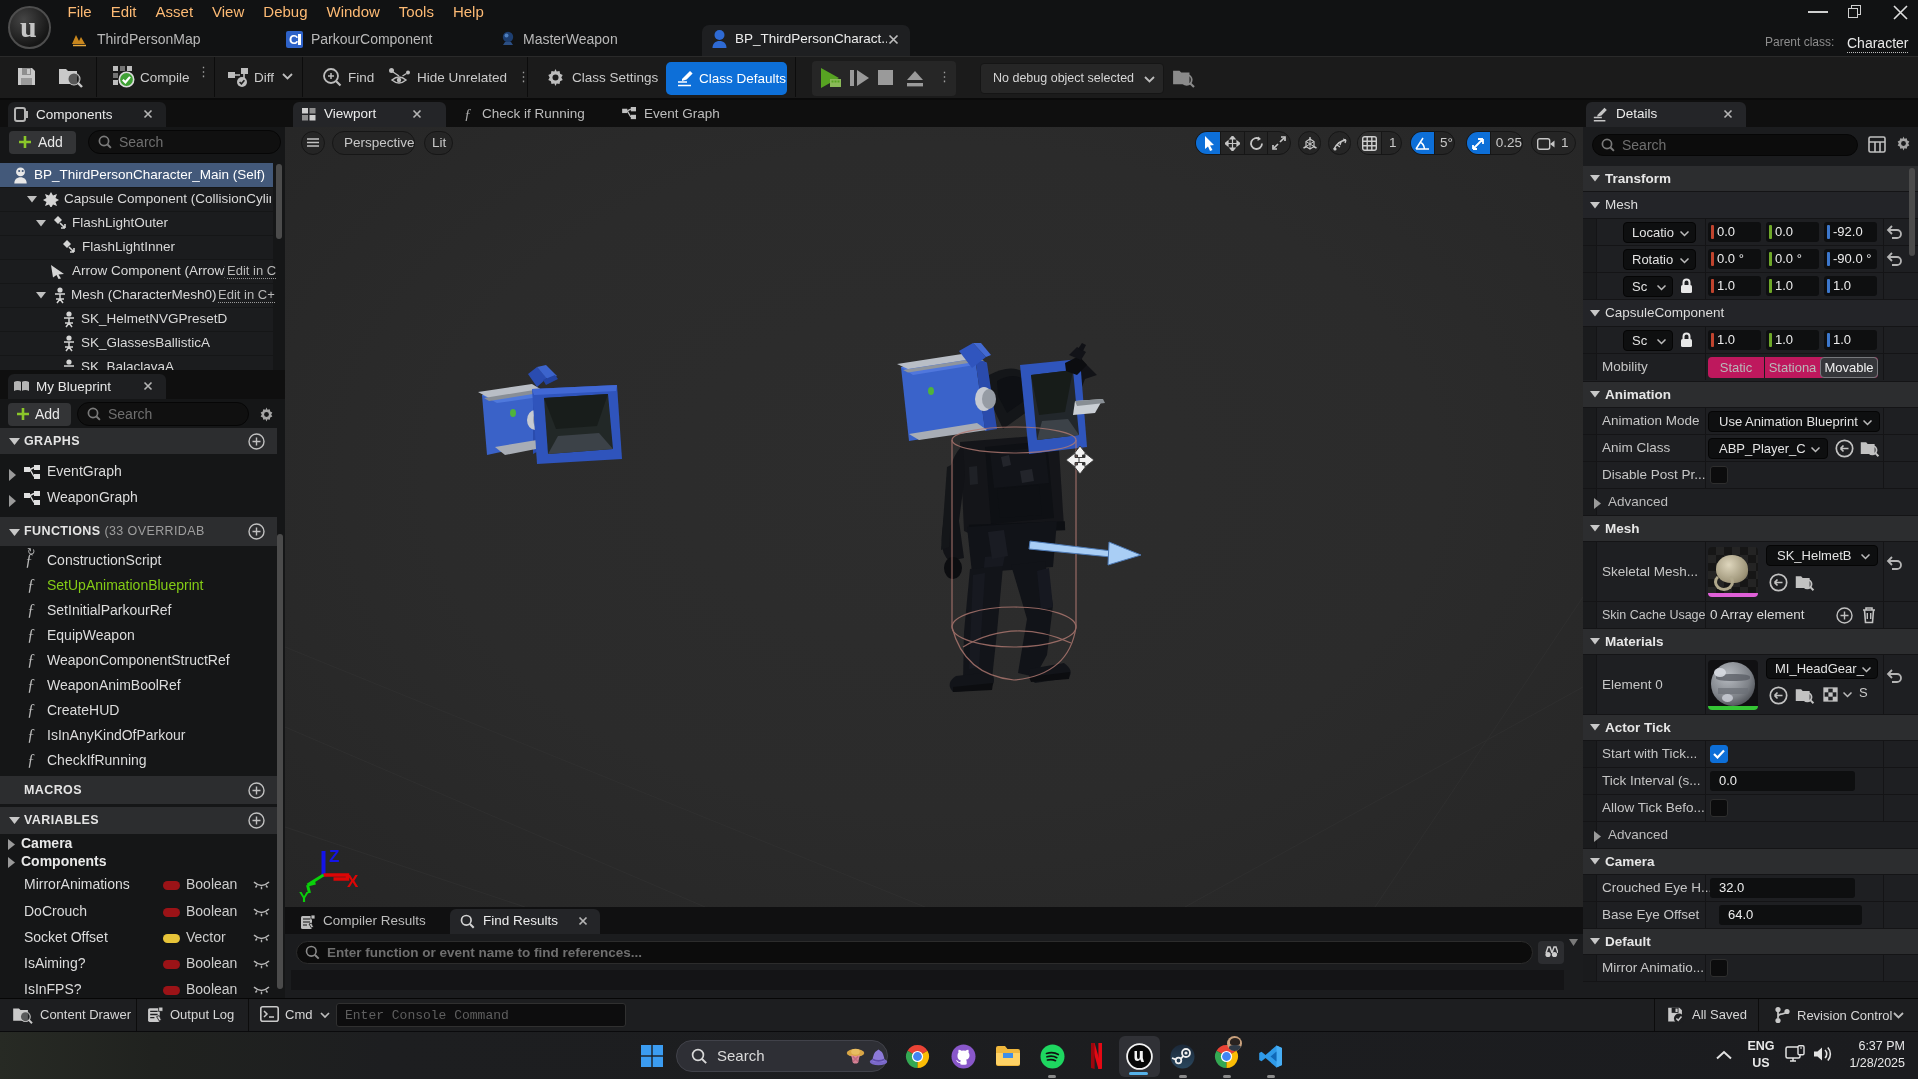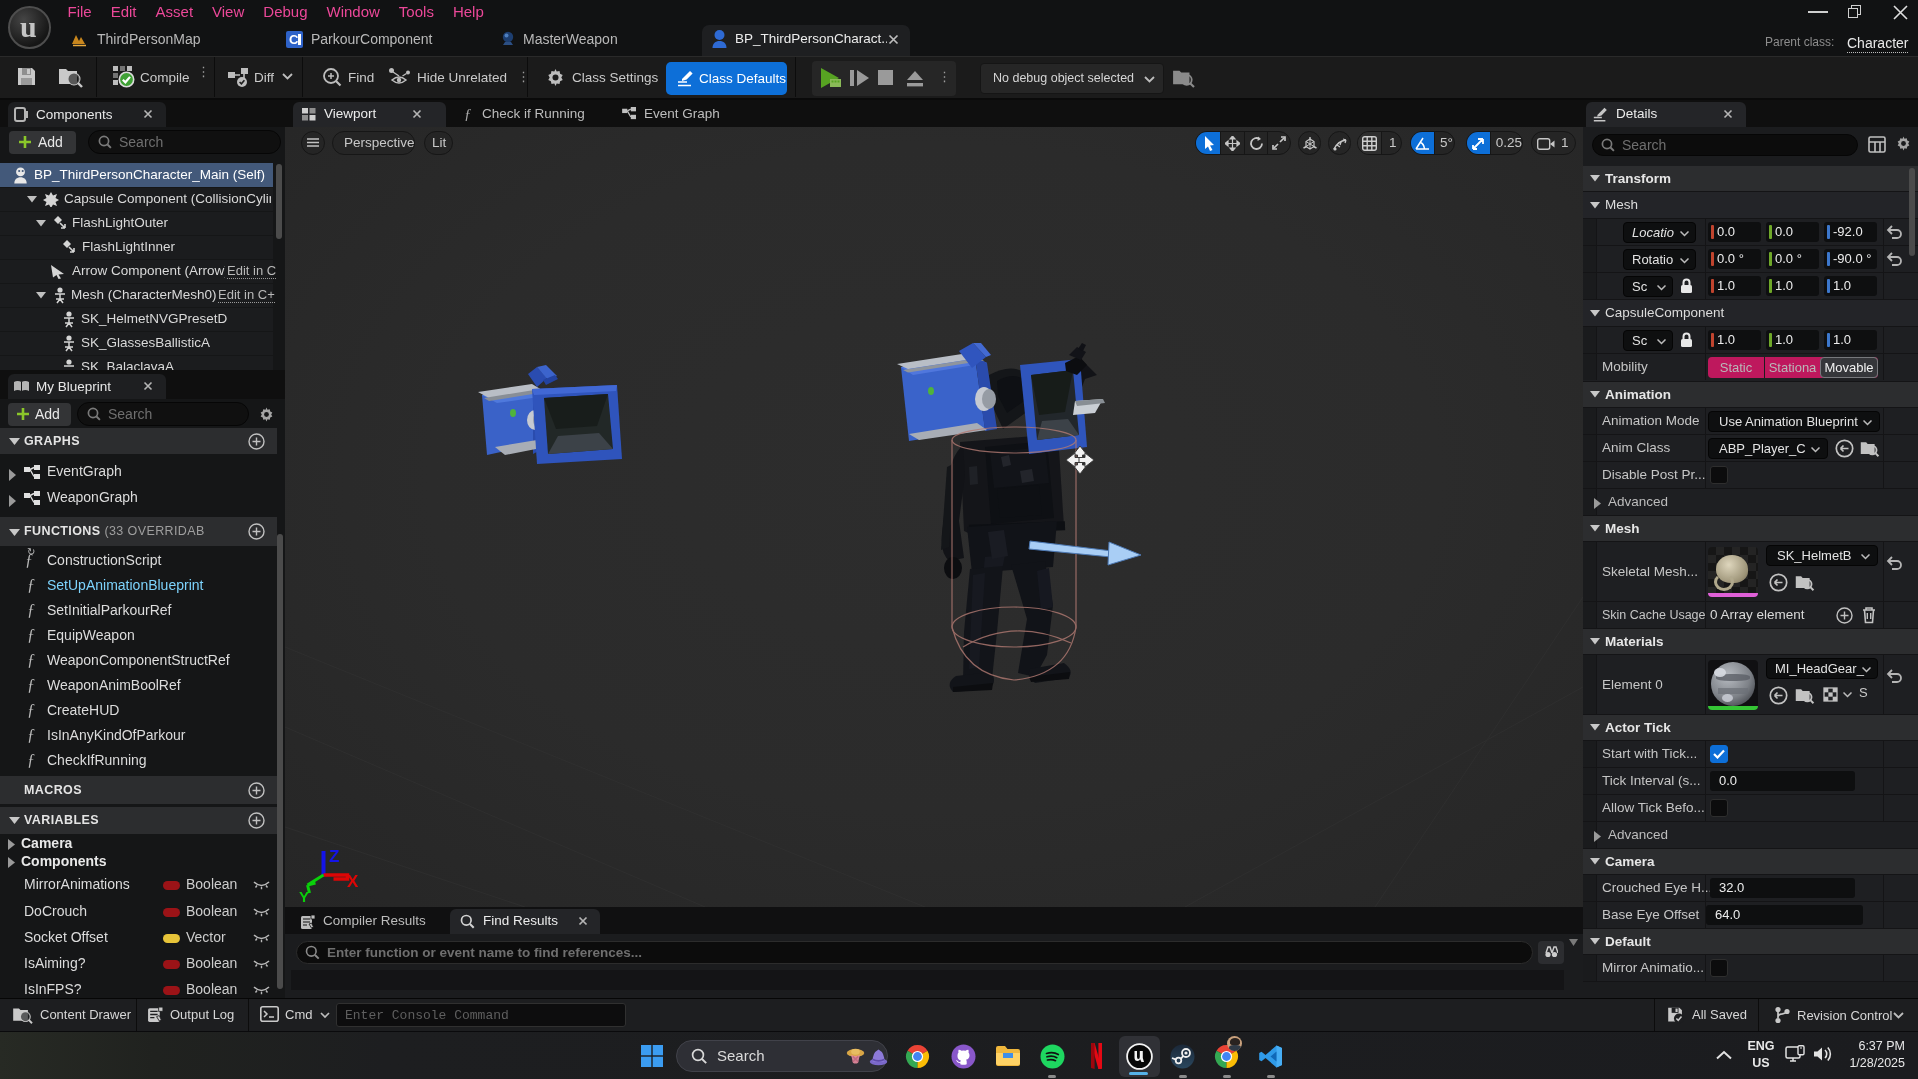--- a/index.html
+++ b/index.html
@@ -27,21 +27,21 @@
 </style>
 </head>
 <body>
 <div id="root">
 <div class="abs" style="left:0;top:0;width:1918px;height:56px;background:#111213;">
 
   <div class="abs" style="left:8px;top:6px;width:43px;height:43px;border-radius:50%;background:radial-gradient(circle at 35% 30%,#454545,#161616 72%);border:2px solid #4e4e4e;box-sizing:border-box;">
     <div class="abs" style="left:10px;top:2px;font-size:30px;font-weight:bold;color:#c4c4c4;font-family:'Liberation Serif',serif;">u</div>
   </div>
 
-  <div class="abs" style="left:58px;top:3px;height:20px;display:flex;gap:0;font-size:15px;color:#ec4899;">
+  <div class="abs" style="left:58px;top:3px;height:20px;display:flex;gap:0;font-size:15px;color:#fdba74;">
     <div style="padding:0 9.5px;">File</div>
         <div style="padding:0 9.5px;">Edit</div>
         <div style="padding:0 9.5px;">Asset</div>
         <div style="padding:0 9.5px;">View</div>
         <div style="padding:0 9.5px;">Debug</div>
         <div style="padding:0 9.5px;">Window</div>
         <div style="padding:0 9.5px;">Tools</div>
         <div style="padding:0 9.5px;">Help</div>
   </div>
 
@@ -456,21 +456,21 @@
       <div class="abs" style="left:248px;top:6px;">
             <svg width="17" height="17">
               <circle cx="8.5" cy="8.5" r="7.5" fill="none" stroke="#c0c0c0" stroke-width="1.4"></circle>
               <path d="M8.5 4.5 v8 M4.5 8.5 h8" stroke="#c0c0c0" stroke-width="1.4"></path>
             </svg>
           </div>
     </div>
     <div class="abs" style="left:25px;top:152px;font-size:16px;font-style:italic;color:#b9b9b9;font-family:'Liberation Serif',serif;">ƒ<span style="position:absolute;left:2px;top:-5px;font-size:10px;font-style:normal;">↻</span></div>
     <div class="abs" style="left:47px;top:153px;font-size:14px;color:#dcdcdc;">ConstructionScript</div>
     <div class="abs" style="left:27px;top:177px;font-size:16px;font-style:italic;color:#b9b9b9;font-family:'Liberation Serif',serif;">ƒ</div>
-    <div class="abs" style="left:47px;top:178px;font-size:14px;color:#7dd3fc;">SetUpAnimationBlueprint</div>
+    <div class="abs" style="left:47px;top:178px;font-size:14px;color:#84cc16;">SetUpAnimationBlueprint</div>
     <div class="abs" style="left:27px;top:202px;font-size:16px;font-style:italic;color:#b9b9b9;font-family:'Liberation Serif',serif;">ƒ</div>
     <div class="abs" style="left:47px;top:203px;font-size:14px;color:#dcdcdc;">SetInitialParkourRef</div>
     <div class="abs" style="left:27px;top:227px;font-size:16px;font-style:italic;color:#b9b9b9;font-family:'Liberation Serif',serif;">ƒ</div>
     <div class="abs" style="left:47px;top:228px;font-size:14px;color:#dcdcdc;">EquipWeapon</div>
     <div class="abs" style="left:27px;top:252px;font-size:16px;font-style:italic;color:#b9b9b9;font-family:'Liberation Serif',serif;">ƒ</div>
     <div class="abs" style="left:47px;top:253px;font-size:14px;color:#dcdcdc;">WeaponComponentStructRef</div>
     <div class="abs" style="left:27px;top:277px;font-size:16px;font-style:italic;color:#b9b9b9;font-family:'Liberation Serif',serif;">ƒ</div>
     <div class="abs" style="left:47px;top:278px;font-size:14px;color:#dcdcdc;">WeaponAnimBoolRef</div>
     <div class="abs" style="left:27px;top:302px;font-size:16px;font-style:italic;color:#b9b9b9;font-family:'Liberation Serif',serif;">ƒ</div>
     <div class="abs" style="left:47px;top:303px;font-size:14px;color:#dcdcdc;">CreateHUD</div>
@@ -887,21 +887,21 @@
     <div class="dsub" style="top:65px;">
           <svg width="10" height="7">
             <path d="M0 0 h10 l-5 6.5 Z" fill="#c8c8c8"></path>
           </svg>
           <div class="t">Mesh</div>
         </div>
     <div class="drow" style="top:92px;">
           <div class="gut"></div>
           <div class="sep"></div>
           <div class="sep2"></div>
-      <div class="ddrop" style="left:40px;width:73px;font-style:italic;">
+      <div class="ddrop" style="left:40px;width:73px;">
             <div style="position:absolute;left:8px;top:2px;">Locatio</div>
             <svg style="position:absolute;right:6px;top:8px;" width="9" height="6">
               <path d="M0.5 0.5 l4 4 4 -4" fill="none" stroke="#bbb" stroke-width="1.5"></path>
             </svg>
           </div>
       <div class="dfield" style="left:125px;width:53px;">
             <div class="xbar" style="background:#c0442e;"></div>
             <div class="v">0.0</div>
           </div>
       <div class="dfield" style="left:183px;width:53px;">
@@ -1223,21 +1223,21 @@
       <div class="lbl">Crouched Eye H...</div>
       <div class="dfield" style="left:127px;width:145px;">
             <div class="v">32.0</div>
           </div>
     </div>
     <div class="drow" style="top:775px;">
           <div class="gut"></div>
           <div class="sep"></div>
           <div class="sep2"></div>
       <div class="lbl">Base Eye Offset</div>
-      <div class="dfield" style="left:123px;width:157px;">
+      <div class="dfield" style="left:136px;width:143px;">
             <div class="v">64.0</div>
           </div>
     </div>
     <div class="dhdr" style="top:802px;">
           <svg width="10" height="7">
             <path d="M0 0 h10 l-5 6.5 Z" fill="#c8c8c8"></path>
           </svg>
           <div class="t">Default</div>
         </div>
     <div class="drow" style="top:828px;">

